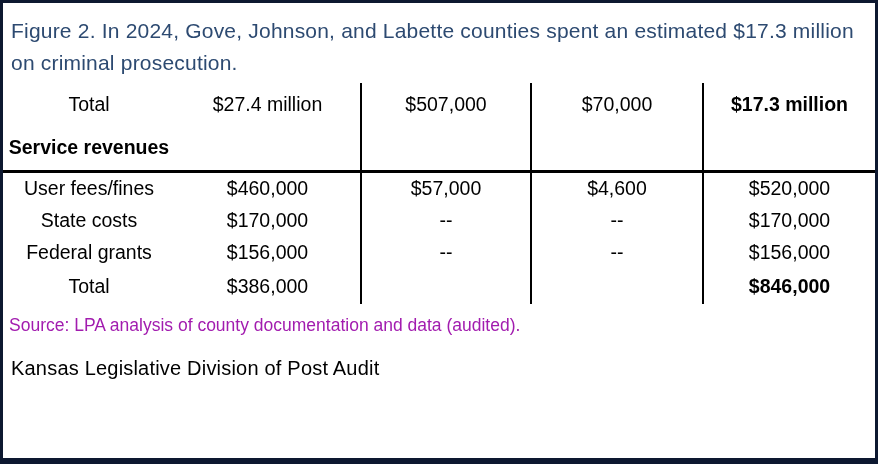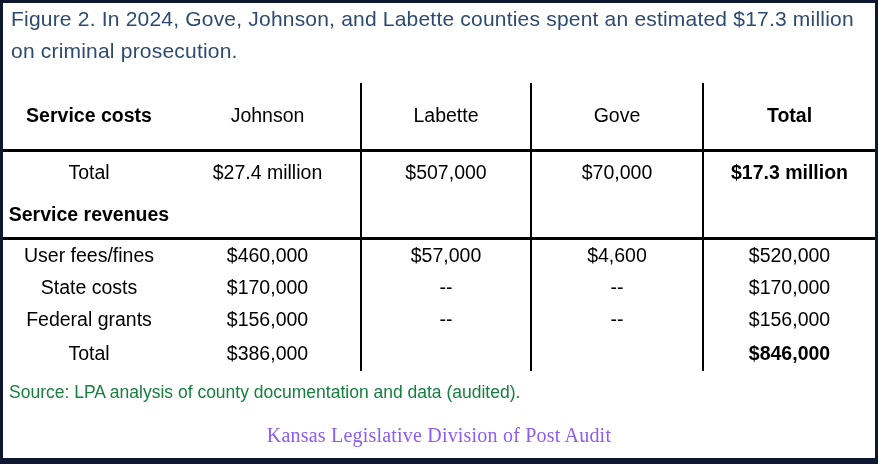--- a/index.html
+++ b/index.html
@@ -14,21 +14,21 @@
     height: 464px;
     border-style: solid;
     border-color: #0d1830;
     border-width: 3px 3px 6px 3px;
     background: #ffffff;
     overflow: hidden;
   }
   .title-block {
     box-sizing: border-box;
     height: 80px;
-    padding: 0 10px 0 8px;
+    padding: 12px 10px 0 8px;
     font-size: 21px;
     line-height: 1.52;
     letter-spacing: 0.2px;
     color: #2d4a71;
   }
   table.figure-table {
     border-collapse: collapse;
     table-layout: fixed;
     width: 100%;
   }
@@ -64,57 +64,49 @@
   tr.r-revsec   { height: 45px; padding-left: 20px; }
   tr.r-fees     { height: 33px; margin-top: 13px; }
   tr.r-state    { height: 32px; }
   tr.r-federal  { height: 32px; }
   tr.r-revtot   { height: 36px; }
   .source-block {
     box-sizing: border-box;
     height: 44px;
     padding: 11px 8px 0 6px;
     font-size: 17.5px;
-    color: #15803d;
+    color: #a21caf;
   }
   .footer-block {
     box-sizing: border-box;
     height: 43px;
     padding: 9px 8px 0 8px;
-    text-align: center;
+    text-align: left;
     font-size: 20px;
     letter-spacing: 0.2px;
-    color: #8b5cf6;
-    font-family: Liberation Serif, serif;
+    color: #000000;
   }
 </style>
 </head>
 <body>
 
 <div class="frame">
 
   <div class="title-block">Figure 2. In 2024, Gove, Johnson, and Labette counties spent an estimated $17.3 million on criminal prosecution.</div>
 
   <table class="figure-table">
     <colgroup>
       <col style="width:172px">
       <col style="width:186px">
       <col style="width:170px">
       <col style="width:172px">
       <col style="width:172px">
     </colgroup>
 
     <tbody>
-        <tr class="r-header">
-      <td class="sec-costs bb3">Service costs</td>
-      <td class="vr bb3">Johnson</td>
-      <td class="vr bb3">Labette</td>
-      <td class="vr bb3">Gove</td>
-      <td class="bb3 bold">Total</td>
-    </tr>
 
     <tr class="r-costtot">
       <td class="vtop">Total</td>
       <td class="vr vtop">$27.4 million</td>
       <td class="vr vtop">$507,000</td>
       <td class="vr vtop">$70,000</td>
       <td class="vtop bold">$17.3 million</td>
     </tr>
 
     <tr class="r-revsec">

